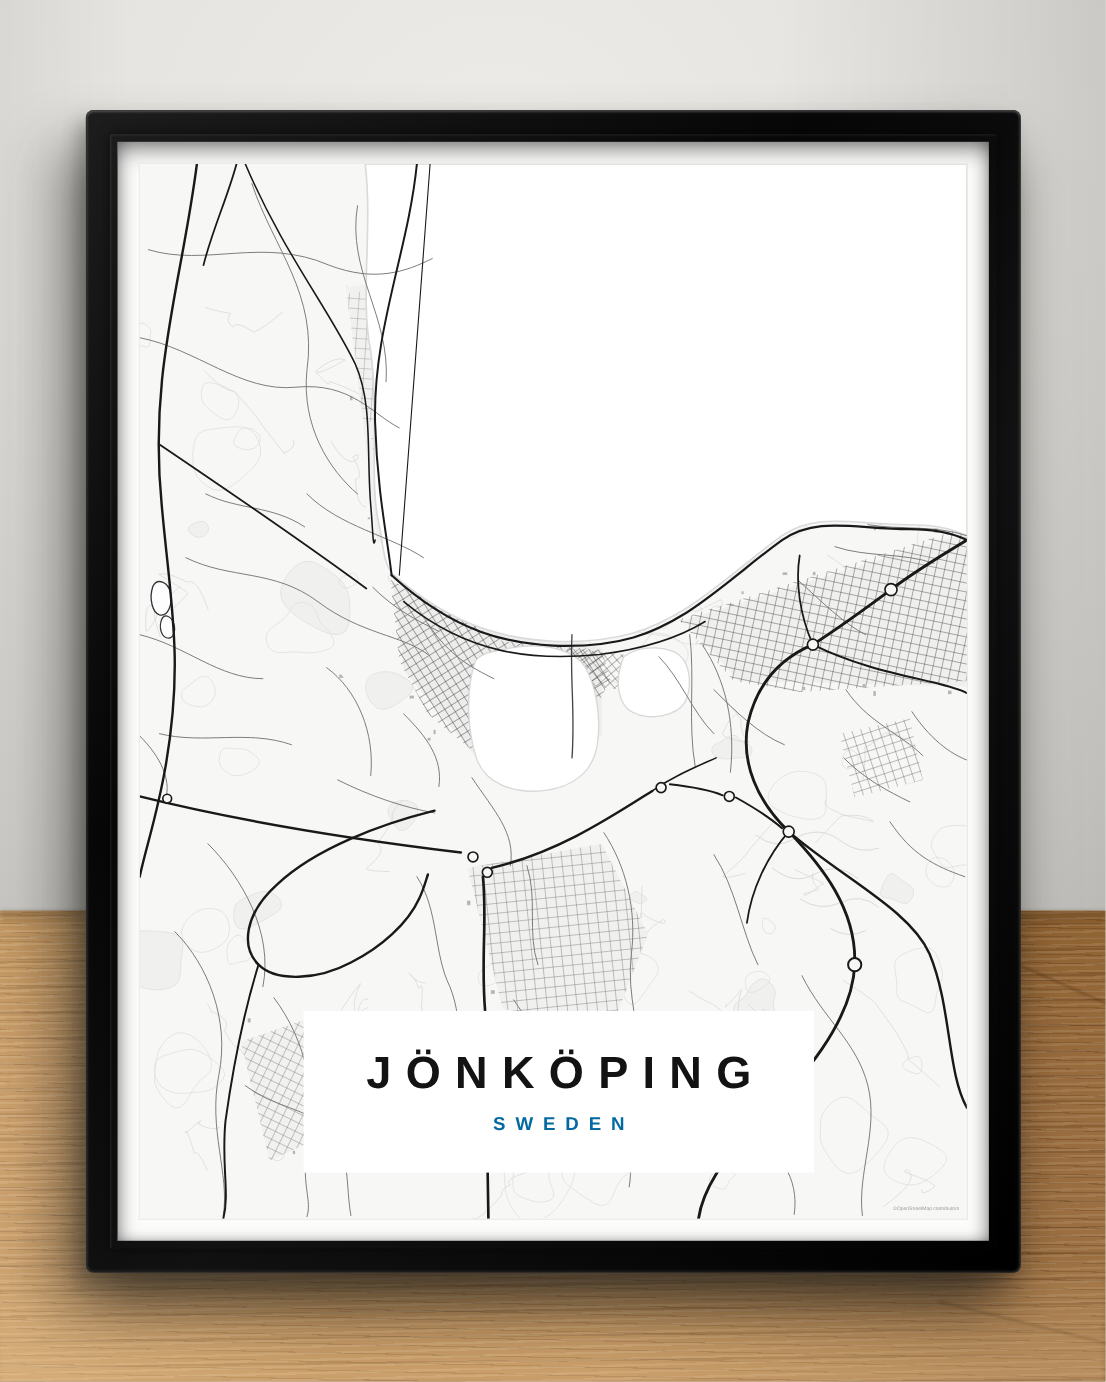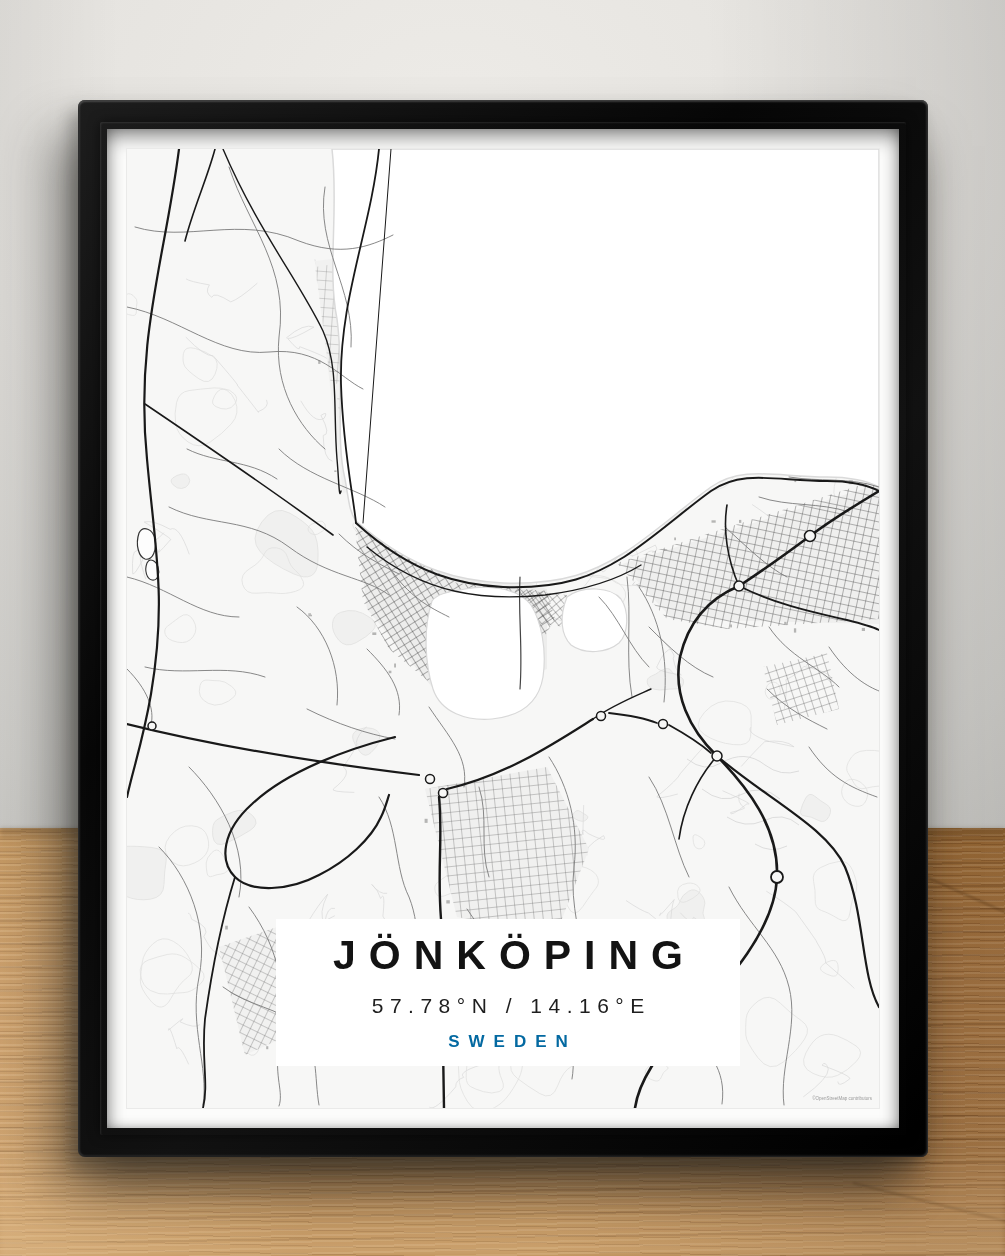--- a/index.html
+++ b/index.html
@@ -432,20 +432,19 @@
             <circle cx="612" cy="437" r="5"></circle>
             <circle cx="683" cy="387" r="5.5"></circle>
             <circle cx="650" cy="728" r="6" stroke-width="1.8"></circle>
           </g>
 
           <text x="745" y="951" text-anchor="end" font-size="4.5" fill="#9a9a9a">©OpenStreetMap contributors</text>
         </svg>
 
         <div class="title-box">
           <div class="poster-title">JÖNKÖPING</div>
-          <div class="poster-coords">57.78°N / 14.16°E</div>
           <div class="poster-country">SWEDEN</div>
         </div>
 
       </div>
     </div>
   </div>
 </div>
 
 </body></html>

